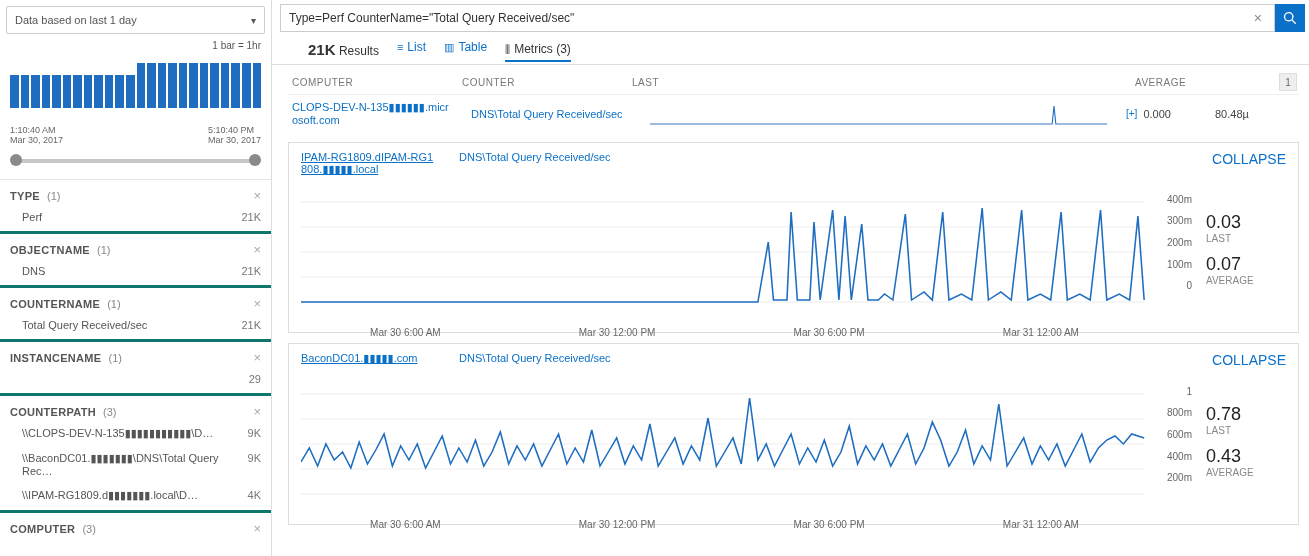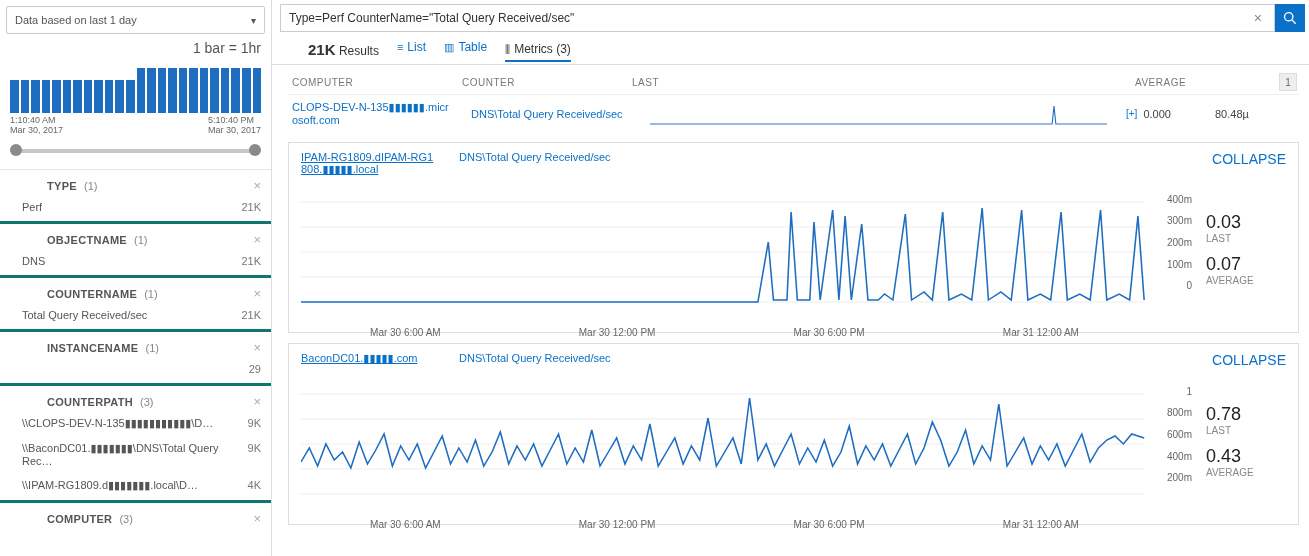--- a/index.html
+++ b/index.html
@@ -31,41 +31,41 @@
     margin: 6px;
     padding: 0 8px;
     font-size: 11px;
     color: #555;
     cursor: pointer;
     background: #fff;
   }
   .chev { font-size: 10px; color: #555; }
   .barlabel {
     text-align: right;
-    font-size: 14px;
+    font-size: 10px;
     color: #555;
     padding: 0 10px 2px 0;
   }
   .histogram {
     height: 55px;
     padding: 0 10px;
     display: flex;
     align-items: flex-end;
     gap: 2px;
   }
   .histogram .bar {
     flex: 1;
     background: #1e6dc1;
   }
   .hist-axis {
     display: flex;
     justify-content: space-between;
     font-size: 9px;
     color: #666;
-    padding: 2px 10px 0;
+    padding: 17px 10px 0;
   }
   .hist-axis div span { display:block; }
   .slider {
     margin: 10px 10px 14px;
     position: relative;
     height: 10px;
   }
   .slider .track {
     position: absolute;
     left: 4px; right: 4px; top: 4px;
@@ -86,21 +86,21 @@
   .facets { flex: 1; overflow-y: auto; border-top: 1px solid #e5e5e5; }
   .facet-head {
     display: flex;
     justify-content: space-between;
     align-items: center;
     padding: 8px 10px 4px;
     font-size: 11px;
     color: #555;
     border-top: 3px solid #0f766e;
   }
-  .facet-head .fname { font-weight: 600; letter-spacing: .3px; margin-left: 37px; }
+  .facet-head .fname { font-weight: 600; letter-spacing: .3px; }
   .facet-head .fcount { color: #888; margin-left: 4px; font-weight:400;}
   .facet-head .fx { color: #aaa; font-size: 13px; cursor: pointer; }
   .facet-row {
     display: flex;
     justify-content: space-between;
     padding: 4px 10px 8px 22px;
     font-size: 11px;
     color: #444;
   }
   .facet-row .fv { color: #555; }

